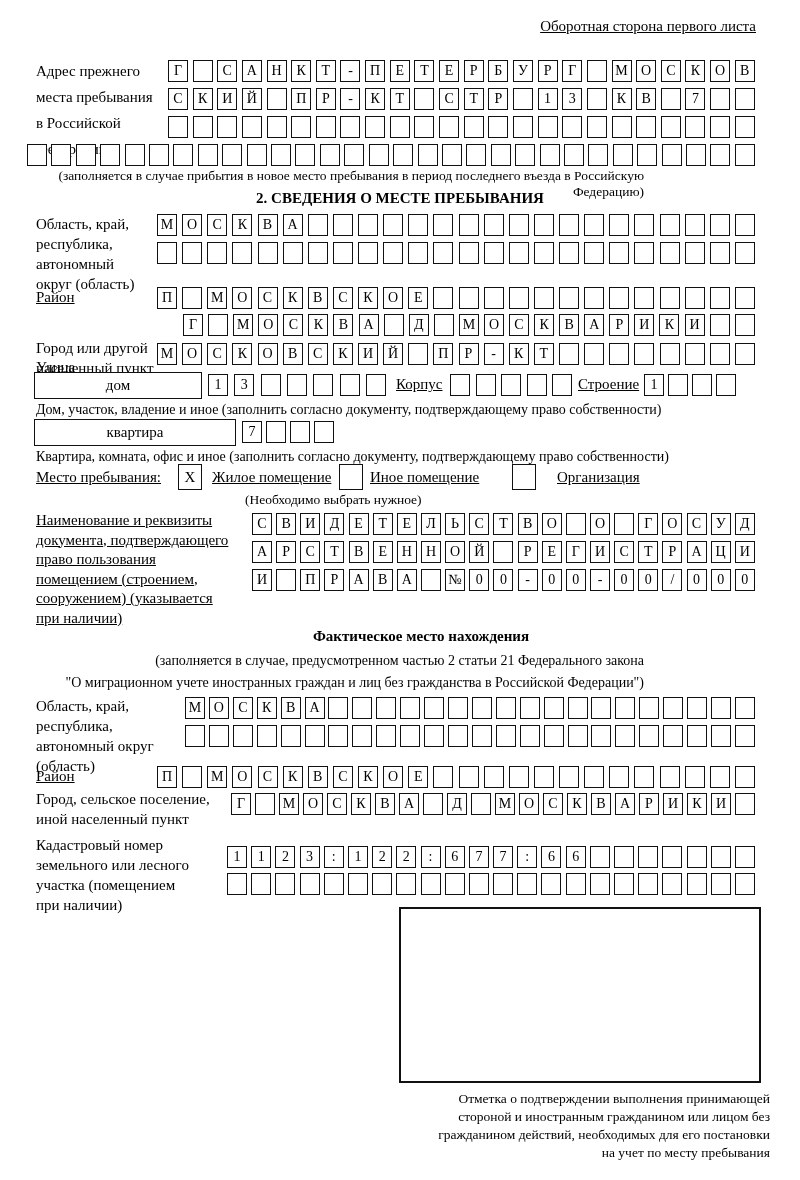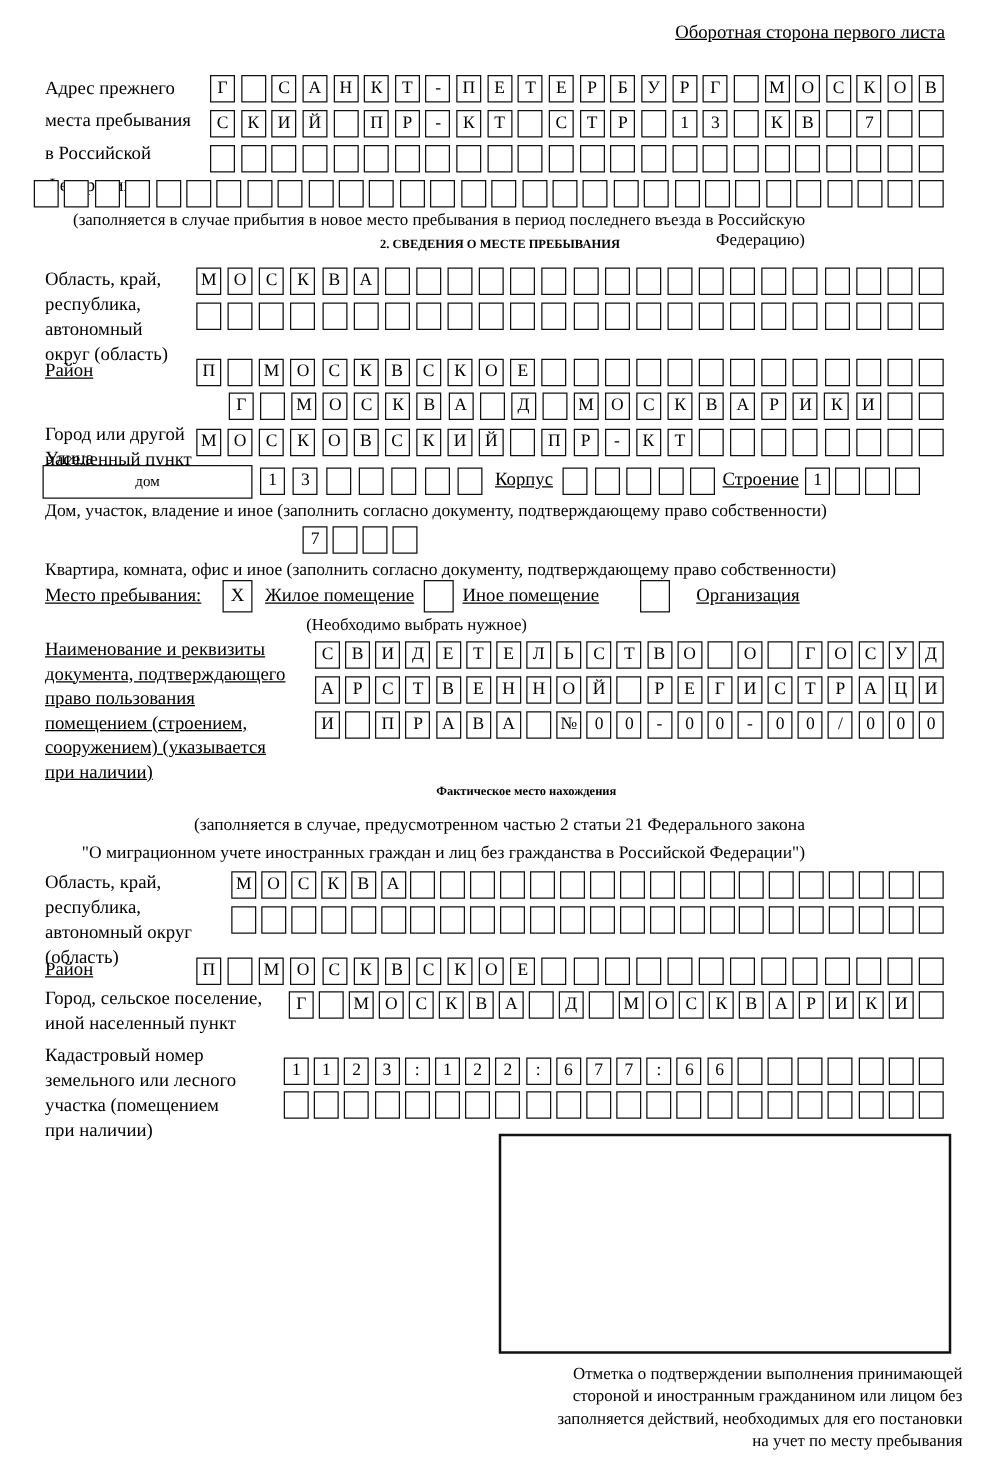--- a/index.html
+++ b/index.html
@@ -9,23 +9,23 @@
   .cells{display:flex;justify-content:space-between;}
   .cell{width:20px;height:22px;border:1.6px solid #111;box-sizing:border-box;
         display:flex;align-items:center;justify-content:center;
         font-size:14px;font-weight:400;background:#fff;flex:0 0 auto;}
   .lbl{font-size:15px;line-height:20px;}
   .lbl26{font-size:15px;line-height:26px;}
   .lbl195{font-size:15px;line-height:19.5px;text-decoration:underline;}
   .inline-lbl{font-size:15px;white-space:nowrap;text-decoration:underline;}
   .note{font-size:13.5px;text-align:right;width:644px;left:0;}
   .note-left{font-size:14px;white-space:nowrap;}
-  .title{font-weight:bold;font-size:10px;text-align:center;width:800px;left:0;}
+  .title{font-weight:bold;font-size:15px;text-align:center;width:800px;left:0;}
   .widebox{border:1.6px solid #111;box-sizing:border-box;height:27px;
-           display:flex;align-items:center;justify-content:center;font-size:12px;background:#fff;}
+           display:flex;align-items:center;justify-content:center;font-size:15px;background:#fff;}
   .checkbox{width:24px;height:26px;border:1.6px solid #111;box-sizing:border-box;
             display:flex;align-items:center;justify-content:center;font-size:15px;background:#fff;}
   .stamp-box{border:2px solid #111;box-sizing:border-box;background:#fff;}
   .caption{font-size:13.5px;line-height:18px;text-align:right;}
 </style>
 </head>
 <body>
 
 <div class="page">
 
@@ -316,20 +316,21 @@
     </div>
   <div class="abs inline-lbl" style="left:578px;top:376px;">Строение</div>
   <div class="abs cells" style="left:644px;top:374px;width:92px;">
       <span class="cell">1</span>
       <span class="cell"></span>
       <span class="cell"></span>
       <span class="cell"></span>
     </div>
   <div class="abs note-left" style="left:36px;top:402px;">Дом, участок, владение и иное (заполнить согласно документу, подтверждающему право собственности)</div>
 
+  <div class="abs widebox" style="left:34px;top:419px;width:202px;">квартира</div>
   <div class="abs cells" style="left:242px;top:421px;width:92px;">
       <span class="cell">7</span>
       <span class="cell"></span>
       <span class="cell"></span>
       <span class="cell"></span>
     </div>
   <div class="abs note-left" style="left:36px;top:449px;">Квартира, комната, офис и иное (заполнить согласно документу, подтверждающему право собственности)</div>
 
   <div class="abs inline-lbl" style="left:36px;top:469px;">Место пребывания:</div>
   <div class="abs checkbox" style="left:178px;top:464px;">X</div>
@@ -590,17 +591,17 @@
       <span class="cell"></span>
       <span class="cell"></span>
       <span class="cell"></span>
       <span class="cell"></span>
     </div>
 
   <div class="abs stamp-box" style="left:399px;top:907px;width:362px;height:176px;"></div>
   <div class="abs caption" style="left:390px;top:1090px;width:380px;">
       <div>Отметка о подтверждении выполнения принимающей</div>
       <div>стороной и иностранным гражданином или лицом без</div>
-      <div>заполняется действий, необходимых для его постановки</div>
+      <div>гражданином действий, необходимых для его постановки</div>
       <div>на учет по месту пребывания</div>
     </div>
 
 </div>
 
 </body></html>

